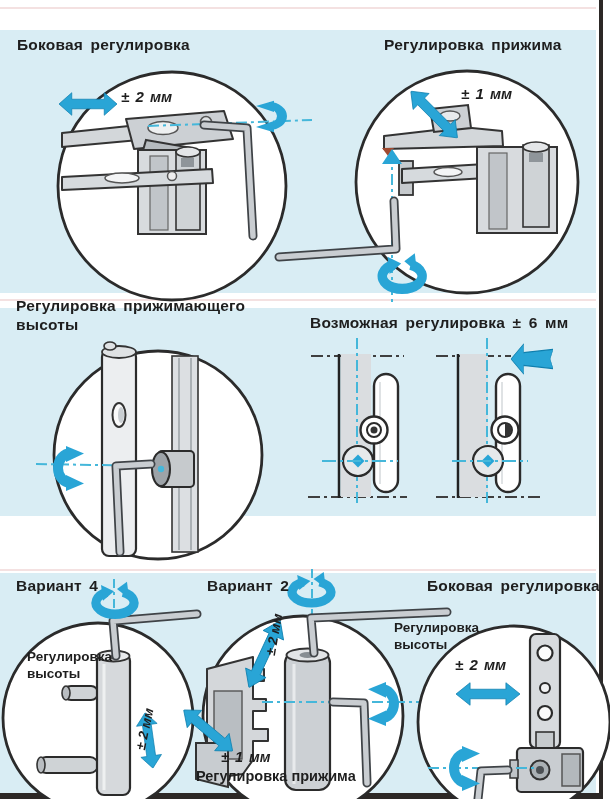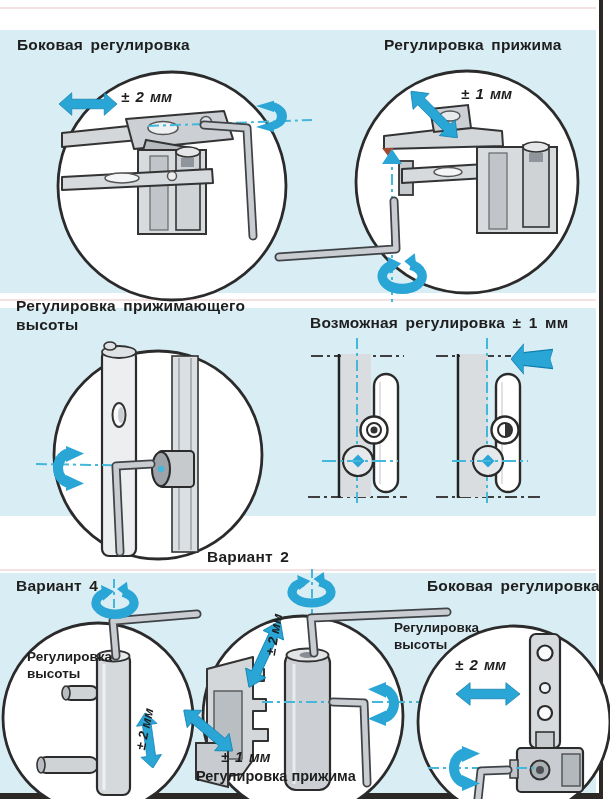--- a/index.html
+++ b/index.html
@@ -230,30 +230,30 @@
   <div class="lbl mm" style="left:121px;top:88px">± 2 мм</div>
 
   <div class="lbl h1" style="left:384px;top:36px">Регулировка прижима</div>
   <div class="lbl mm" style="left:461px;top:85px">± 1 мм</div>
 
   <div class="lbl h1" style="left:16px;top:296px;line-height:19px">
     <span style="display:block">Регулировка прижимающего</span>
     <span style="display:block">высоты</span>
   </div>
 
-  <div class="lbl h1" style="left:310px;top:314px">Возможная регулировка ± 1 мм</div>
+  <div class="lbl h1" style="left:310px;top:314px">Возможная регулировка ± 6 мм</div>
 
   <div class="lbl h1" style="left:16px;top:577px">Вариант 4</div>
   <div class="lbl small" style="left:27px;top:648px">
     <span style="display:block">Регулировка</span>
     <span style="display:block">высоты</span>
   </div>
   <div class="lbl small rot" style="left:132px;top:748px;font-style:italic;transform:rotate(-78deg)">± 2 мм</div>
 
-  <div class="lbl h1" style="left:207px;top:548px">Вариант 2</div>
+  <div class="lbl h1" style="left:207px;top:577px">Вариант 2</div>
   <div class="lbl small rot" style="left:262px;top:654px;font-style:italic;transform:rotate(-80deg)">± 2 мм</div>
   <div class="lbl small" style="left:394px;top:619px">
     <span style="display:block">Регулировка</span>
     <span style="display:block">высоты</span>
   </div>
   <div class="lbl mm" style="left:221px;top:749px;font-size:14.5px">± 1 мм</div>
   <div class="lbl" style="left:196px;top:768px;font-size:14.5px;font-weight:bold">Регулировка прижима</div>
 
   <div class="lbl h1" style="left:427px;top:577px">Боковая регулировка</div>
   <div class="lbl mm" style="left:455px;top:656px">± 2 мм</div>

